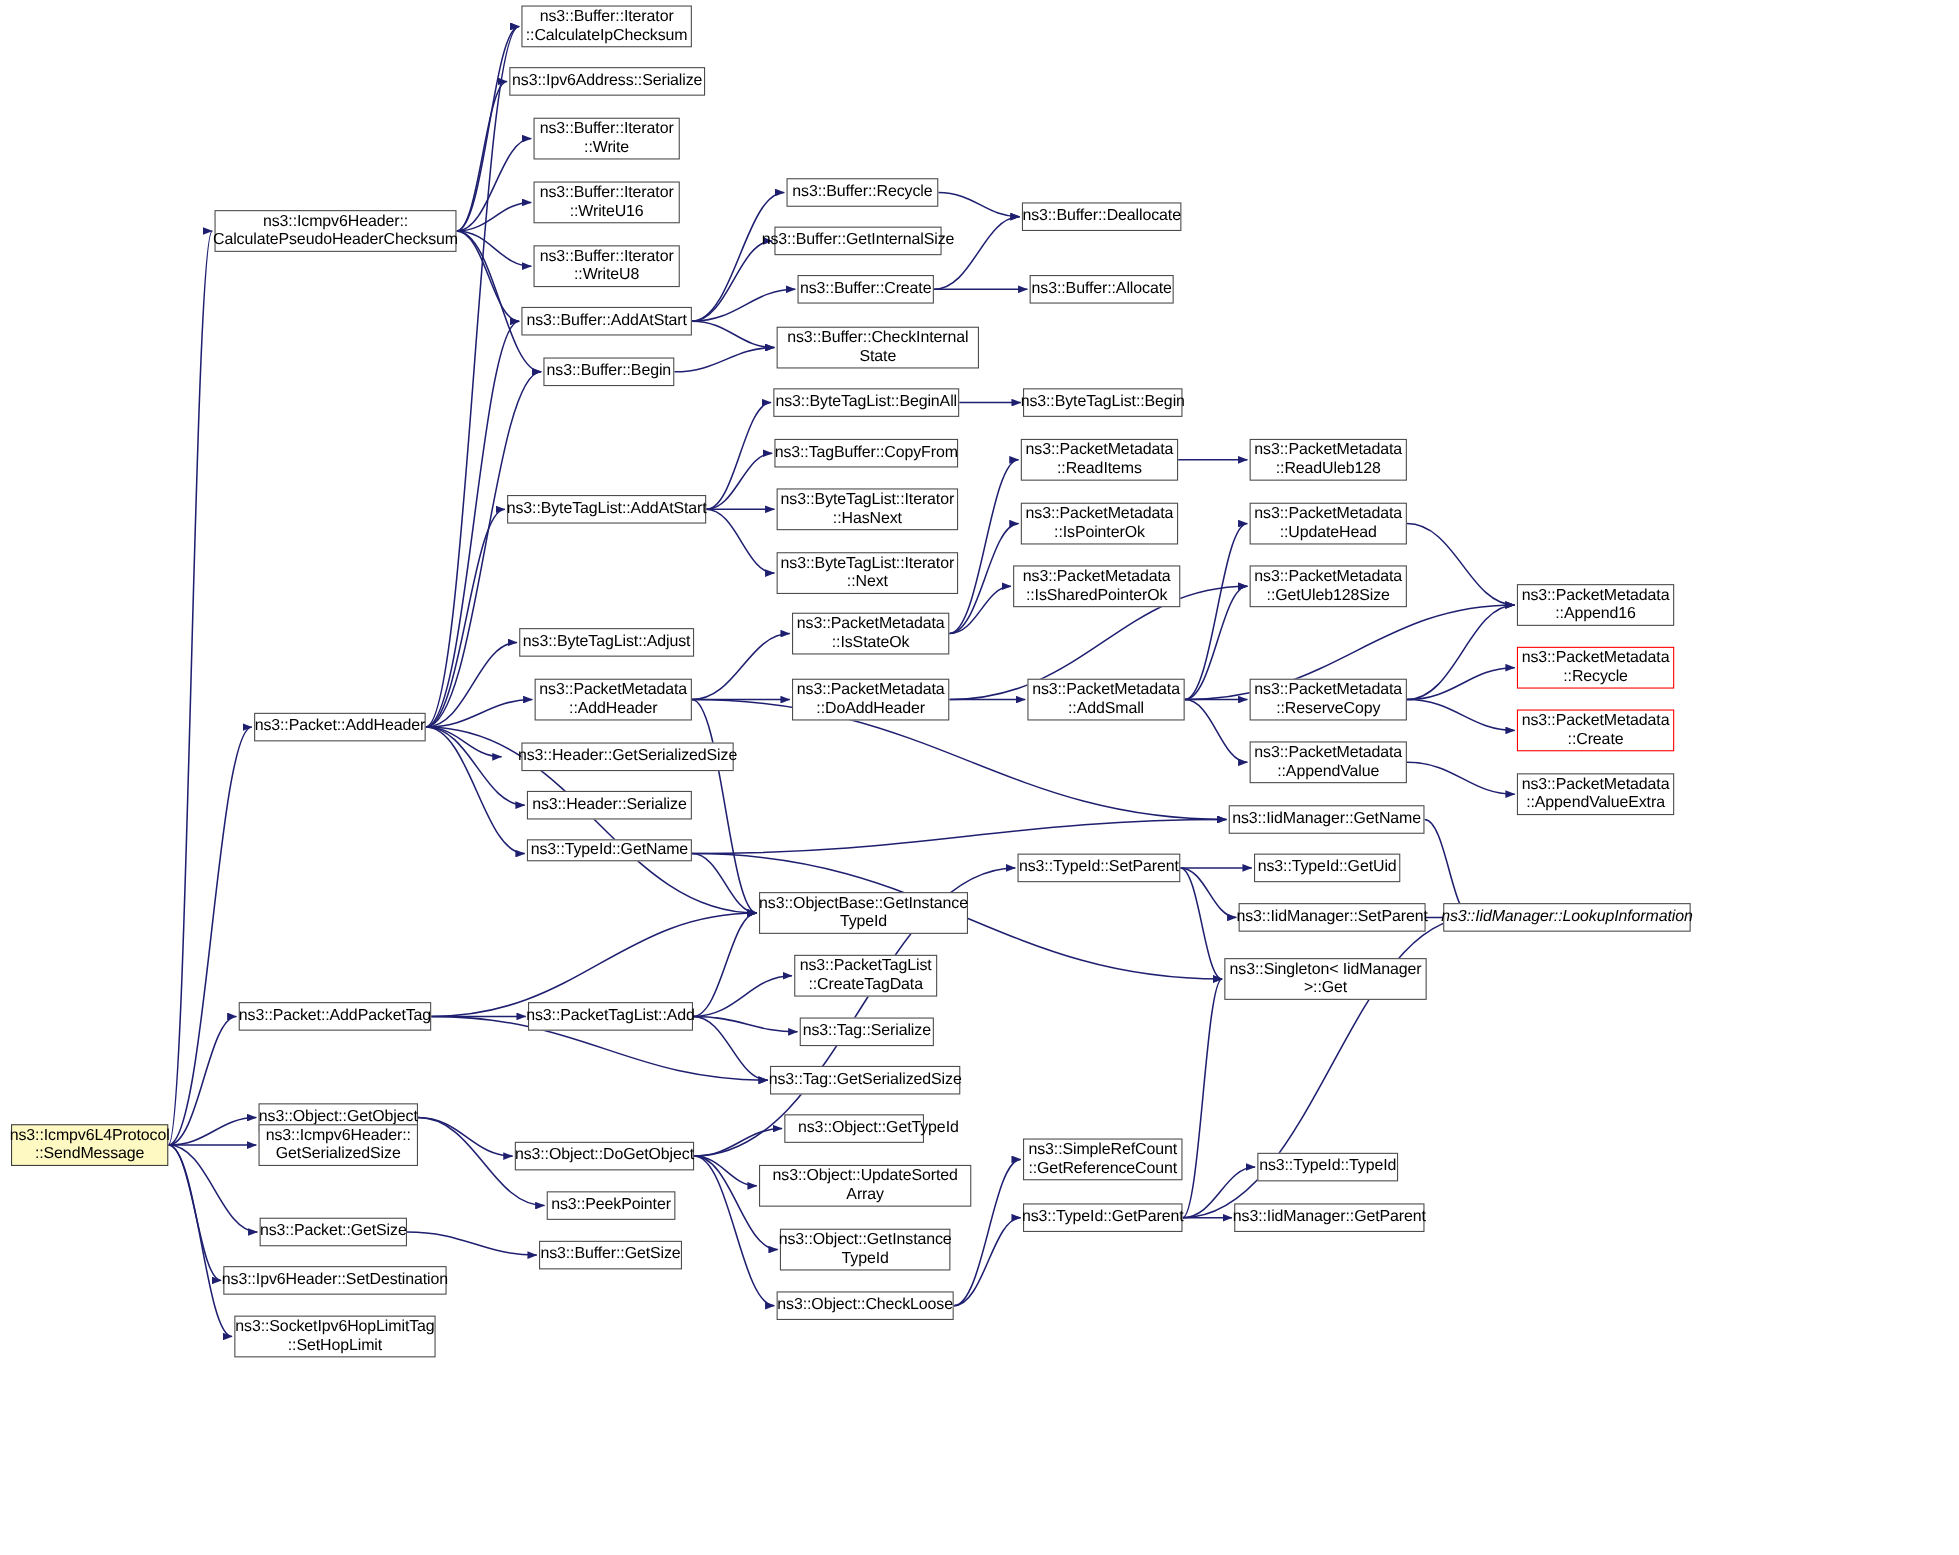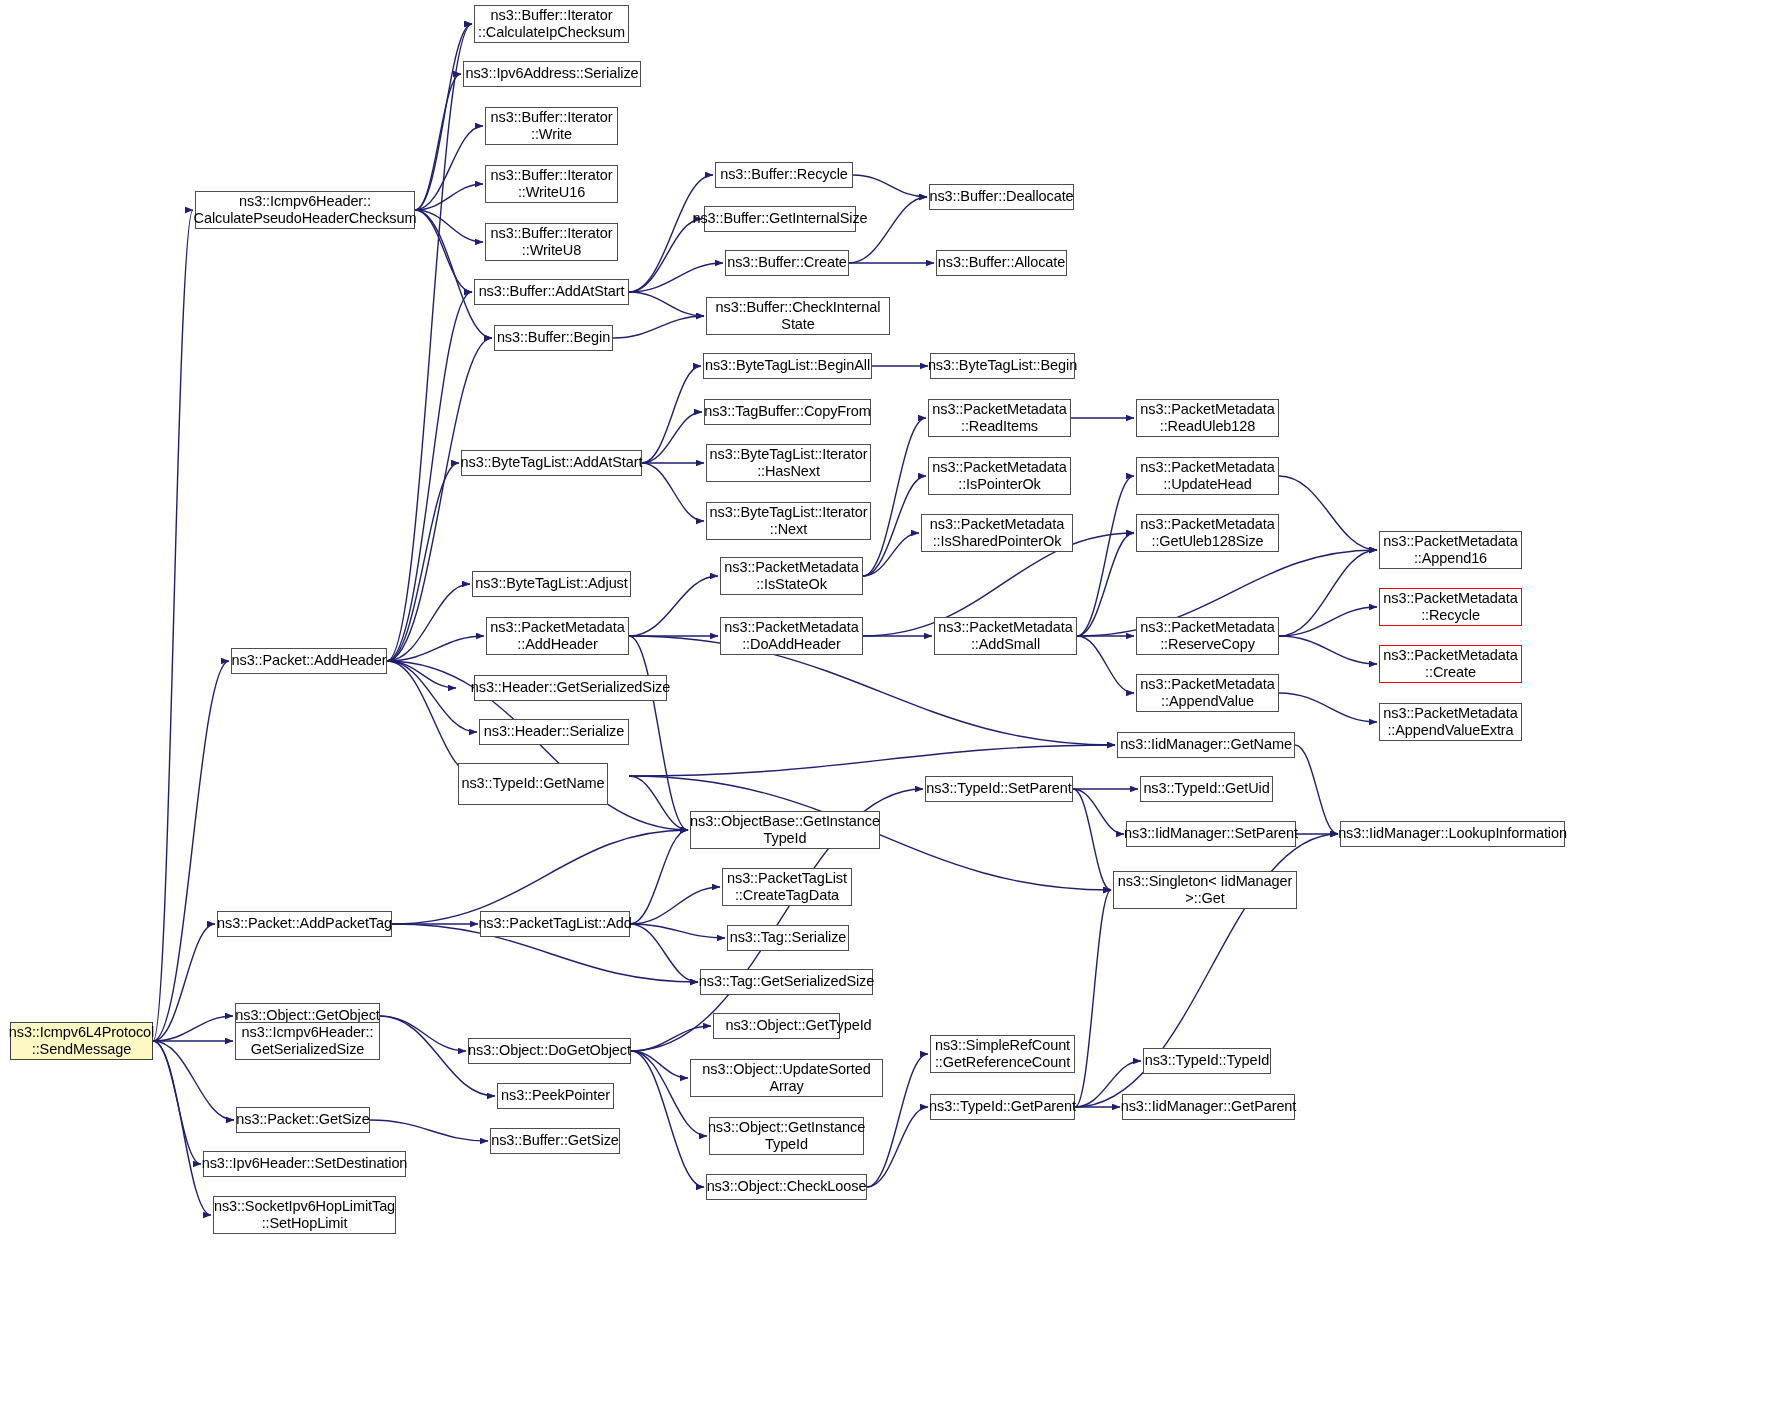--- a/index.html
+++ b/index.html
@@ -176,21 +176,21 @@
 ::HasNext</div>
       <div class="node" style="left: 706px; top: 502px; width: 165px; height: 38px;">ns3::ByteTagList::Iterator
 ::Next</div>
       <div class="node" style="left: 461px; top: 450px; width: 181px; height: 26px;">ns3::ByteTagList::AddAtStart</div>
       <div class="node" style="left: 472px; top: 571px; width: 159px; height: 26px;">ns3::ByteTagList::Adjust</div>
       <div class="node" style="left: 231px; top: 648px; width: 156px; height: 26px;">ns3::Packet::AddHeader</div>
       <div class="node" style="left: 486px; top: 617px; width: 143px; height: 38px;">ns3::PacketMetadata
 ::AddHeader</div>
       <div class="node" style="left: 458px; top: 675px; width: 193px; height: 26px; margin-left: 16px;">ns3::Header::GetSerializedSize</div>
       <div class="node" style="left: 479px; top: 719px; width: 150px; height: 26px;">ns3::Header::Serialize</div>
-      <div class="node" style="left: 458px; top: 763px; width: 150px; height: 42px;">ns3::TypeId::GetName</div>
+      <div class="node" style="left: 479px; top: 763px; width: 150px; height: 20px;">ns3::TypeId::GetName</div>
       <div class="node" style="left: 720px; top: 557px; width: 143px; height: 38px;">ns3::PacketMetadata
 ::IsStateOk</div>
       <div class="node" style="left: 720px; top: 617px; width: 143px; height: 38px;">ns3::PacketMetadata
 ::DoAddHeader</div>
       <div class="node" style="left: 928px; top: 399px; width: 143px; height: 38px;">ns3::PacketMetadata
 ::ReadItems</div>
       <div class="node" style="left: 928px; top: 457px; width: 143px; height: 38px;">ns3::PacketMetadata
 ::IsPointerOk</div>
       <div class="node" style="left: 921px; top: 514px; width: 152px; height: 38px;">ns3::PacketMetadata
 ::IsSharedPointerOk</div>
@@ -211,21 +211,21 @@
       <div class="node red" style="left: 1379px; top: 588px; width: 143px; height: 38px;">ns3::PacketMetadata
 ::Recycle</div>
       <div class="node red" style="left: 1379px; top: 645px; width: 143px; height: 38px;">ns3::PacketMetadata
 ::Create</div>
       <div class="node" style="left: 1379px; top: 703px; width: 143px; height: 38px;">ns3::PacketMetadata
 ::AppendValueExtra</div>
       <div class="node" style="left: 1117px; top: 732px; width: 178px; height: 26px;">ns3::IidManager::GetName</div>
       <div class="node" style="left: 925px; top: 776px; width: 148px; height: 26px;">ns3::TypeId::SetParent</div>
       <div class="node" style="left: 1140px; top: 776px; width: 133px; height: 26px;">ns3::TypeId::GetUid</div>
       <div class="node" style="left: 1126px; top: 821px; width: 170px; height: 26px;">ns3::IidManager::SetParent</div>
-      <div class="node" style="left: 1340px; top: 821px; width: 225px; height: 26px;">ns3::IidManager::LookupInformation</div>
+      <div class="node" style="left: 1312px; top: 821px; width: 225px; height: 26px; font-style: italic;">ns3::IidManager::LookupInformation</div>
       <div class="node" style="left: 1113px; top: 871px; width: 184px; height: 38px;">ns3::Singleton&lt; IidManager
 &gt;::Get</div>
       <div class="node" style="left: 690px; top: 811px; width: 190px; height: 38px;">ns3::ObjectBase::GetInstance
 TypeId</div>
       <div class="node" style="left: 722px; top: 868px; width: 130px; height: 38px;">ns3::PacketTagList
 ::CreateTagData</div>
       <div class="node" style="left: 217px; top: 911px; width: 175px; height: 26px;">ns3::Packet::AddPacketTag</div>
       <div class="node" style="left: 480px; top: 911px; width: 150px; height: 26px;">ns3::PacketTagList::Add</div>
       <div class="node" style="left: 727px; top: 925px; width: 122px; height: 26px;">ns3::Tag::Serialize</div>
       <div class="node" style="left: 700px; top: 969px; width: 173px; height: 26px;">ns3::Tag::GetSerializedSize</div>

